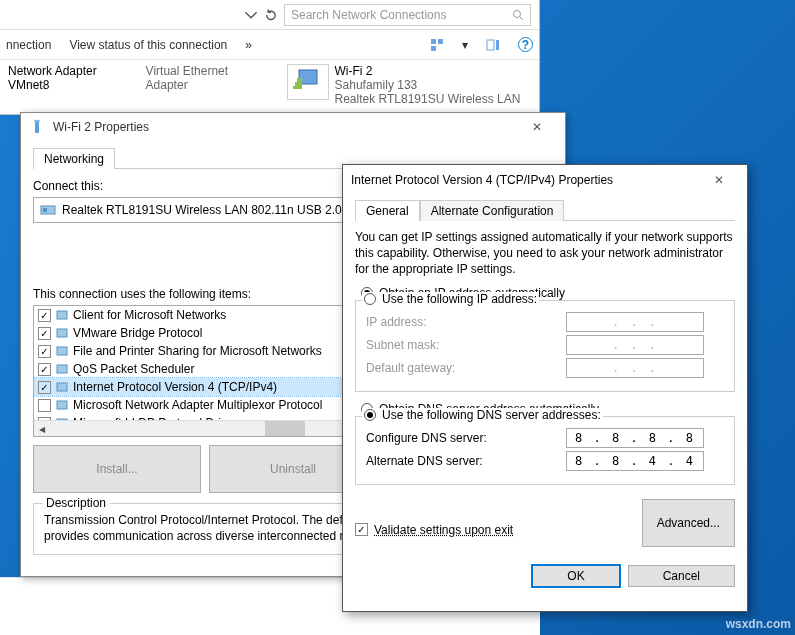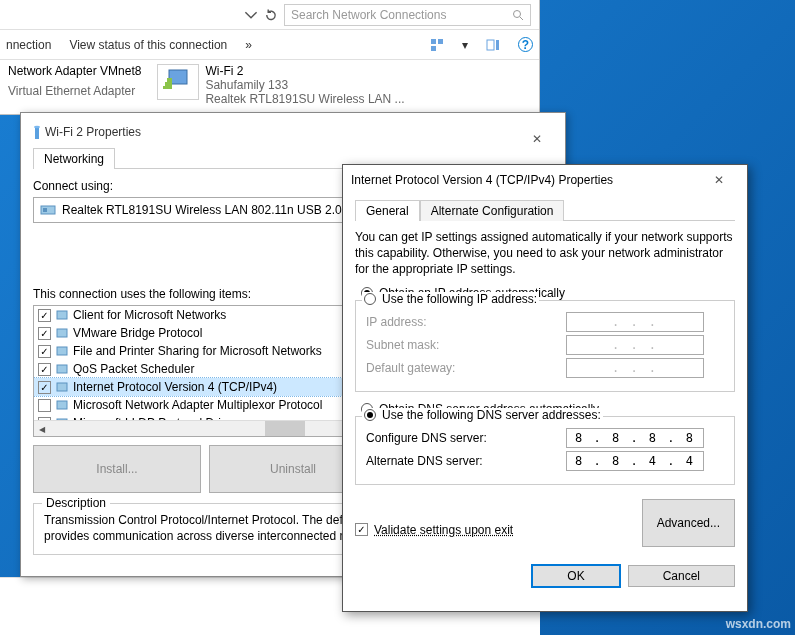--- a/index.html
+++ b/index.html
@@ -12,21 +12,21 @@
 .bg-cmdbar { height: 30px; border-bottom: 1px solid #e0e0e0; display: flex; align-items: center; padding: 0 6px; gap: 18px; color: #333; }
 .bg-cmdbar .spacer { flex: 1; }
 .bg-ico { width: 14px; height: 14px; }
 .bg-content { display: flex; padding: 4px 8px; gap: 16px; }
 .bg-item { display: flex; gap: 6px; }
 .bg-netico { width: 42px; height: 36px; background: #fff; border: 1px solid #d0d0d0; display: flex; align-items: center; justify-content: center; font-size: 20px; }
 .bg-lbl { font-weight: 600; }
 .bg-sub { color: #666; }
 
 .dlg1 { position: absolute; top: 112px; left: 20px; width: 546px; height: 465px; background: #fff; border: 1px solid #888; box-shadow: 2px 2px 8px rgba(0,0,0,.3); }
-.dlg1-title { height: 28px; display: flex; padding: 12px 8px; }
+.dlg1-title { height: 28px; display: flex; align-items: center; padding: 4px 8px; gap: 8px; }
 .dlg1-title .t { flex: 1; color: #333; }
 .close-x { width: 40px; height: 28px; display: flex; align-items: center; justify-content: center; color: #555; cursor: pointer; }
 .dlg1-body { padding: 6px 12px 12px; }
 .tabrow { display: flex; border-bottom: 1px solid #ccc; }
 .tab { border: 1px solid #ccc; border-bottom: none; background: #fff; padding: 3px 10px; position: relative; top: 1px; }
 .section-lbl { margin: 10px 0 4px; }
 .adapter-box { border: 1px solid #aaa; height: 26px; display: flex; align-items: center; padding: 0 6px; gap: 6px; }
 .btnrow { display: flex; justify-content: flex-end; margin: 6px 0; }
 .btn { background: #e1e1e1; border: 1px solid #adadad; padding: 16px 14px; cursor: pointer; }
 .btn.wide { padding: 3px 34px; }
@@ -112,21 +112,21 @@
     <span>▾</span>
     <span>
         <svg class="bg-ico" viewBox="0 0 14 14">
           <rect x="1" y="2" width="7" height="10" stroke="#6aa3e0" fill="none"></rect>
           <rect x="10" y="2" width="3" height="10" fill="#6aa3e0"></rect>
         </svg>
       </span>
     <span style="color:#0a7fd4;font-weight:bold;border:1.5px solid #0a7fd4;border-radius:50%;width:15px;height:15px;display:flex;align-items:center;justify-content:center">?</span>
   </div>
   <div class="bg-content">
-    <div class="bg-item" style="flex-direction:column">
+    <div class="bg-item" style="">
       <div class="bg-lbl" style="font-weight:normal">Network Adapter VMnet8</div>
       <div class="bg-sub">Virtual Ethernet Adapter</div>
     </div>
     <div class="bg-item">
       <div class="bg-netico">
         <svg width="34" height="28" viewBox="0 0 34 28">
             <rect x="8" y="2" width="18" height="14" fill="#6aa3e0" stroke="#3a6ea5"></rect>
             <rect x="2" y="18" width="5" height="3" fill="#8bc34a"></rect>
             <rect x="4" y="14" width="5" height="7" fill="#8bc34a"></rect>
             <rect x="6" y="10" width="5" height="11" fill="#8bc34a"></rect>
@@ -151,21 +151,21 @@
           <ellipse cx="8" cy="2" rx="3" ry="1.2" fill="#7ab8f0"></ellipse>
         </svg>
       </span>
     <div class="t">Wi-Fi 2 Properties</div>
     <div class="close-x">✕</div>
   </div>
   <div class="dlg1-body">
     <div class="tabrow">
       <div class="tab">Networking</div>
     </div>
-    <div class="section-lbl">Connect using:</div>
+    <div class="section-lbl">Connect this:</div>
     <div class="adapter-box">
       <span>
           <svg width="16" height="14" viewBox="0 0 16 14">
             <rect x="1" y="3" width="14" height="8" fill="#9ecae6" stroke="#5a92c0"></rect>
             <rect x="3" y="5" width="4" height="4" fill="#5a92c0"></rect>
           </svg>
         </span>
       <span>Realtek RTL8191SU Wireless LAN 802.11n USB 2.0 Ne</span>
     </div>
     <div class="btnrow">

